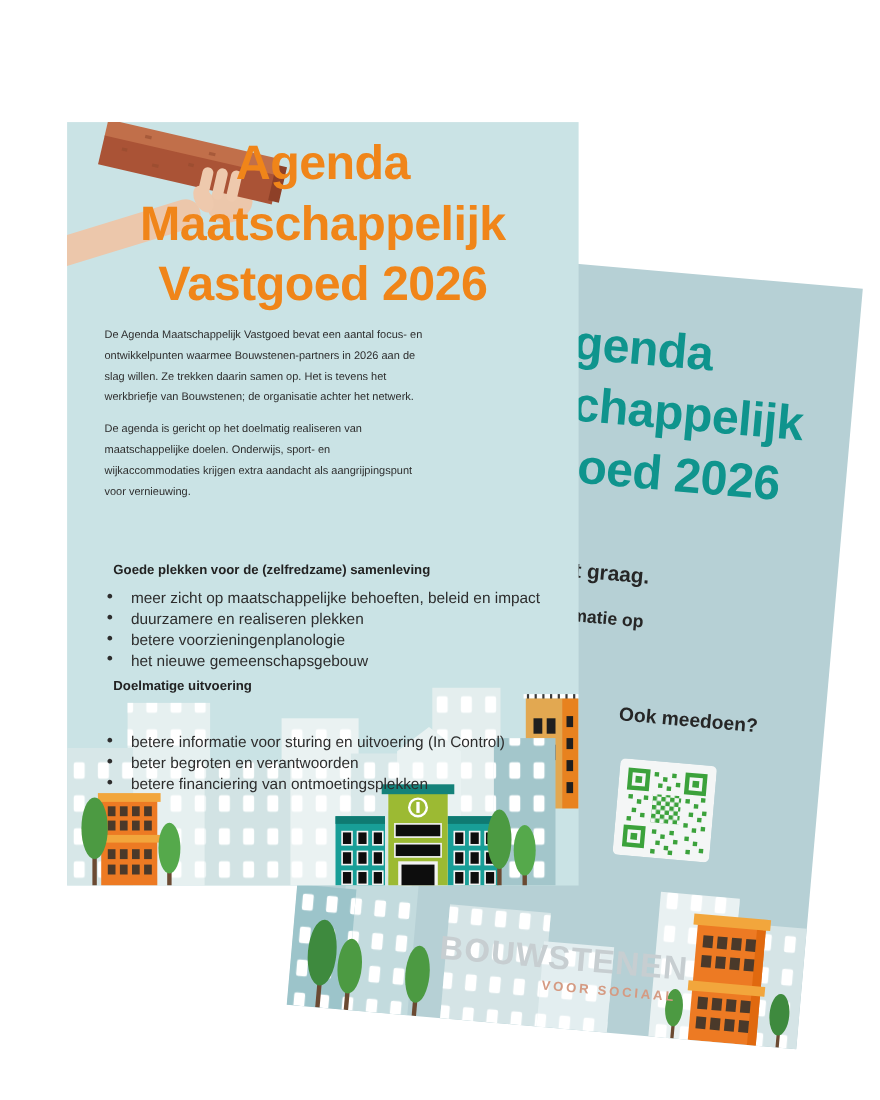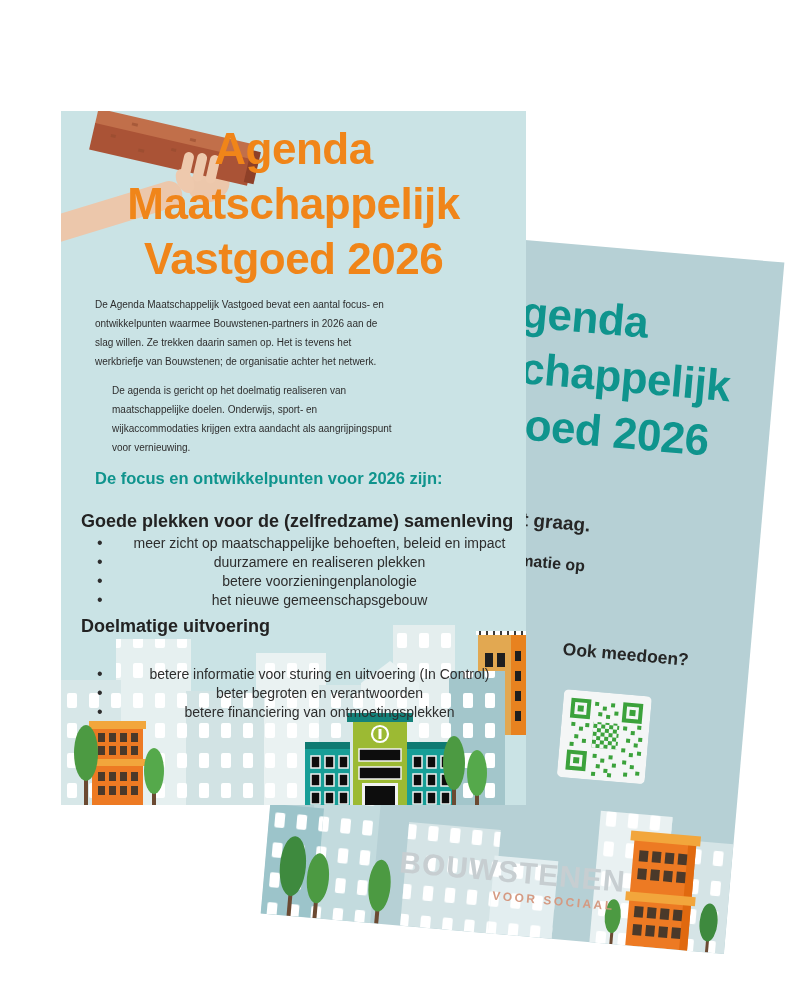--- a/index.html
+++ b/index.html
@@ -22,26 +22,26 @@
              font-family:"Liberation Sans", sans-serif;}
   .logo-tag{text-align:right;font-size:12px;font-weight:700;letter-spacing:2.5px;color:#d59a82;margin-top:1px;}
   
   .page.front{left:61px;top:111px;background:#cae3e5;z-index:2;}
   .city-front{position:absolute;left:0;bottom:0;}
   .brick{position:absolute;left:0;top:0;}
   .fp-title{position:absolute;top:10px;left:0;right:0;text-align:center;color:#f08519;
             font-size:44px;line-height:55px;font-weight:800;letter-spacing:-0.5px;}
   .fp-p{position:absolute;left:34px;right:8px;font-size:10px;line-height:19px;color:#2d2d2d;white-space:pre-line;}
   .fp-p1{top:184px;}
-  .fp-p2{top:270px;margin-left:17px;}
+  .fp-p2{top:270px;}
   .fp-focus{position:absolute;left:34px;top:358px;font-size:16.5px;font-weight:800;color:#0f948d;}
-  .fp-sh{position:absolute;left:20px;font-size:18px;font-weight:800;color:#222;}
+  .fp-sh{position:absolute;left:42px;font-size:12px;font-weight:800;color:#222;}
   .fp-s1h{top:400px;}
   .fp-s2h{top:505px;}
-  .fp-ul{position:absolute;left:34px;right:6px;margin:0;padding:0;list-style:none;text-align:center;}
+  .fp-ul{position:absolute;left:34px;right:6px;margin:0;padding:0;list-style:none;}
   .fp-s1ul{top:423px;}
   .fp-s2ul{top:527px;margin-top:27px;}
   .fp-ul li{position:relative;padding-left:24px;font-size:14px;line-height:19px;color:#2d2d2d;white-space:nowrap;}
   .fp-ul li::before{content:"\2022";position:absolute;left:2px;top:-1px;font-size:16px;color:#2d2d2d;}
 </style>
 </head>
 <body>
 
 <div class="canvas">
 
@@ -338,21 +338,20 @@
 
     <div class="fp-p fp-p1">De Agenda Maatschappelijk Vastgoed bevat een aantal focus- en
 ontwikkelpunten waarmee Bouwstenen-partners in 2026 aan de
 slag willen. Ze trekken daarin samen op. Het is tevens het
 werkbriefje van Bouwstenen; de organisatie achter het netwerk.</div>
     <div class="fp-p fp-p2">De agenda is gericht op het doelmatig realiseren van
 maatschappelijke doelen. Onderwijs, sport- en
 wijkaccommodaties krijgen extra aandacht als aangrijpingspunt
 voor vernieuwing.</div>
 
-    <div class="fp-focus">De focus en ontwikkelpunten voor 2026 zijn:</div>
 
     <div class="fp-sh fp-s1h">Goede plekken voor de (zelfredzame) samenleving</div>
     <ul class="fp-ul fp-s1ul">
       <li>meer zicht op maatschappelijke behoeften, beleid en impact</li>
       <li>duurzamere en realiseren plekken</li>
       <li>betere voorzieningenplanologie</li>
       <li>het nieuwe gemeenschapsgebouw</li>
     </ul>
 
     <div class="fp-sh fp-s2h">Doelmatige uitvoering</div>

